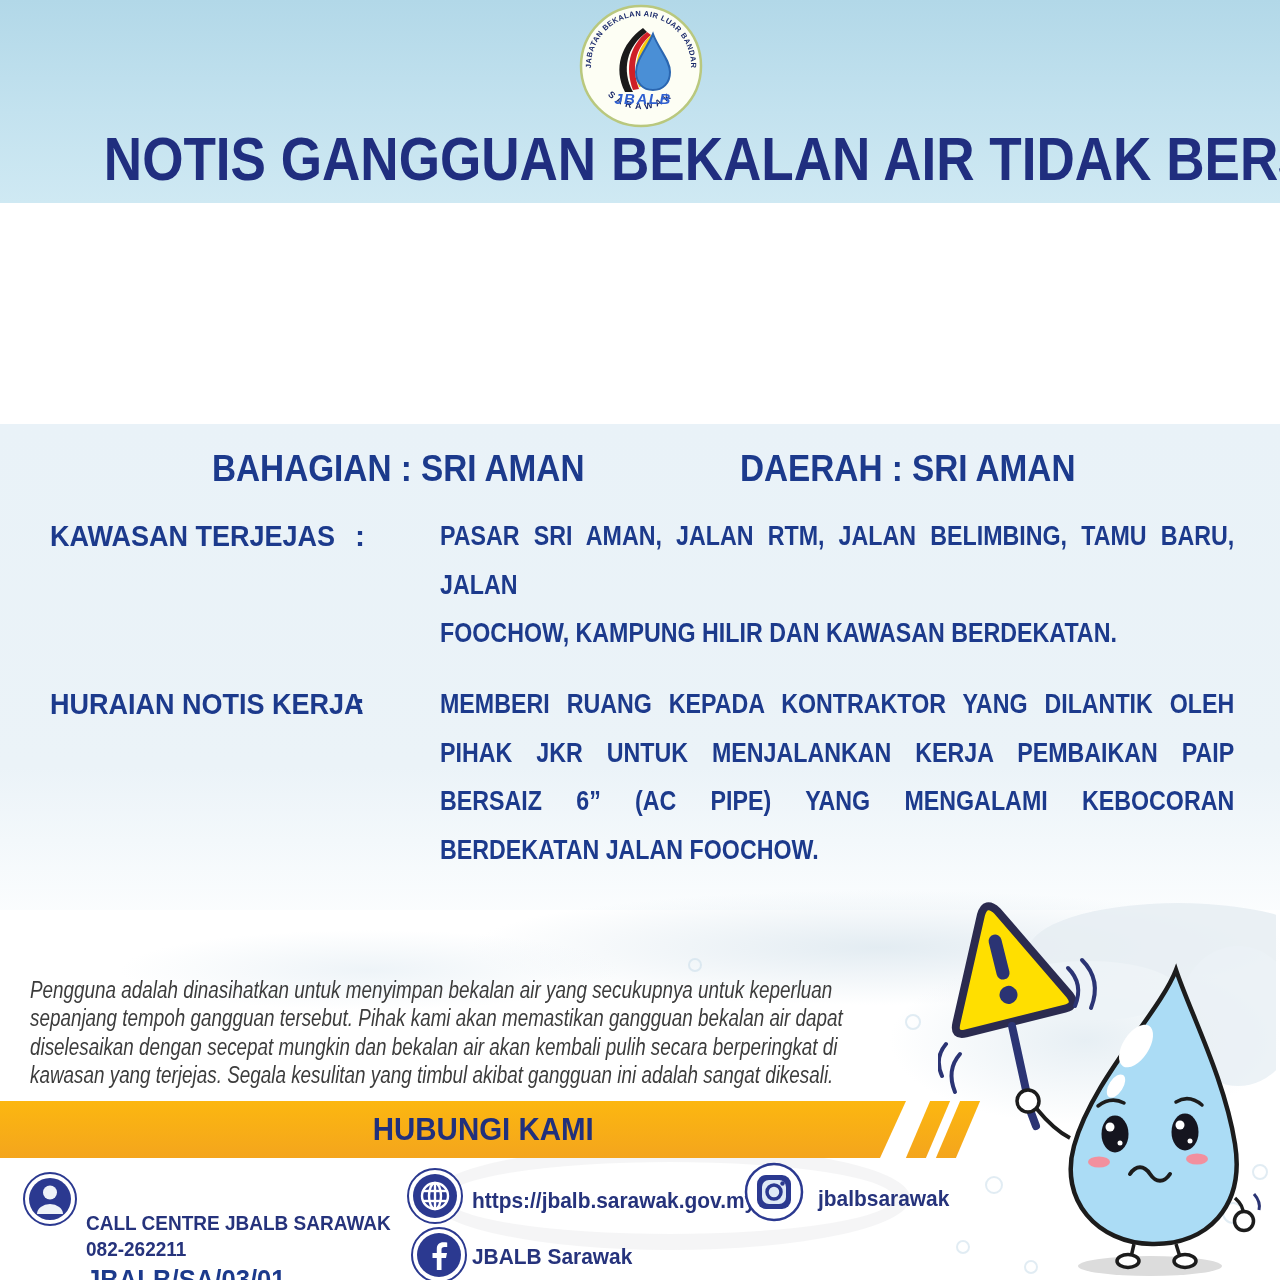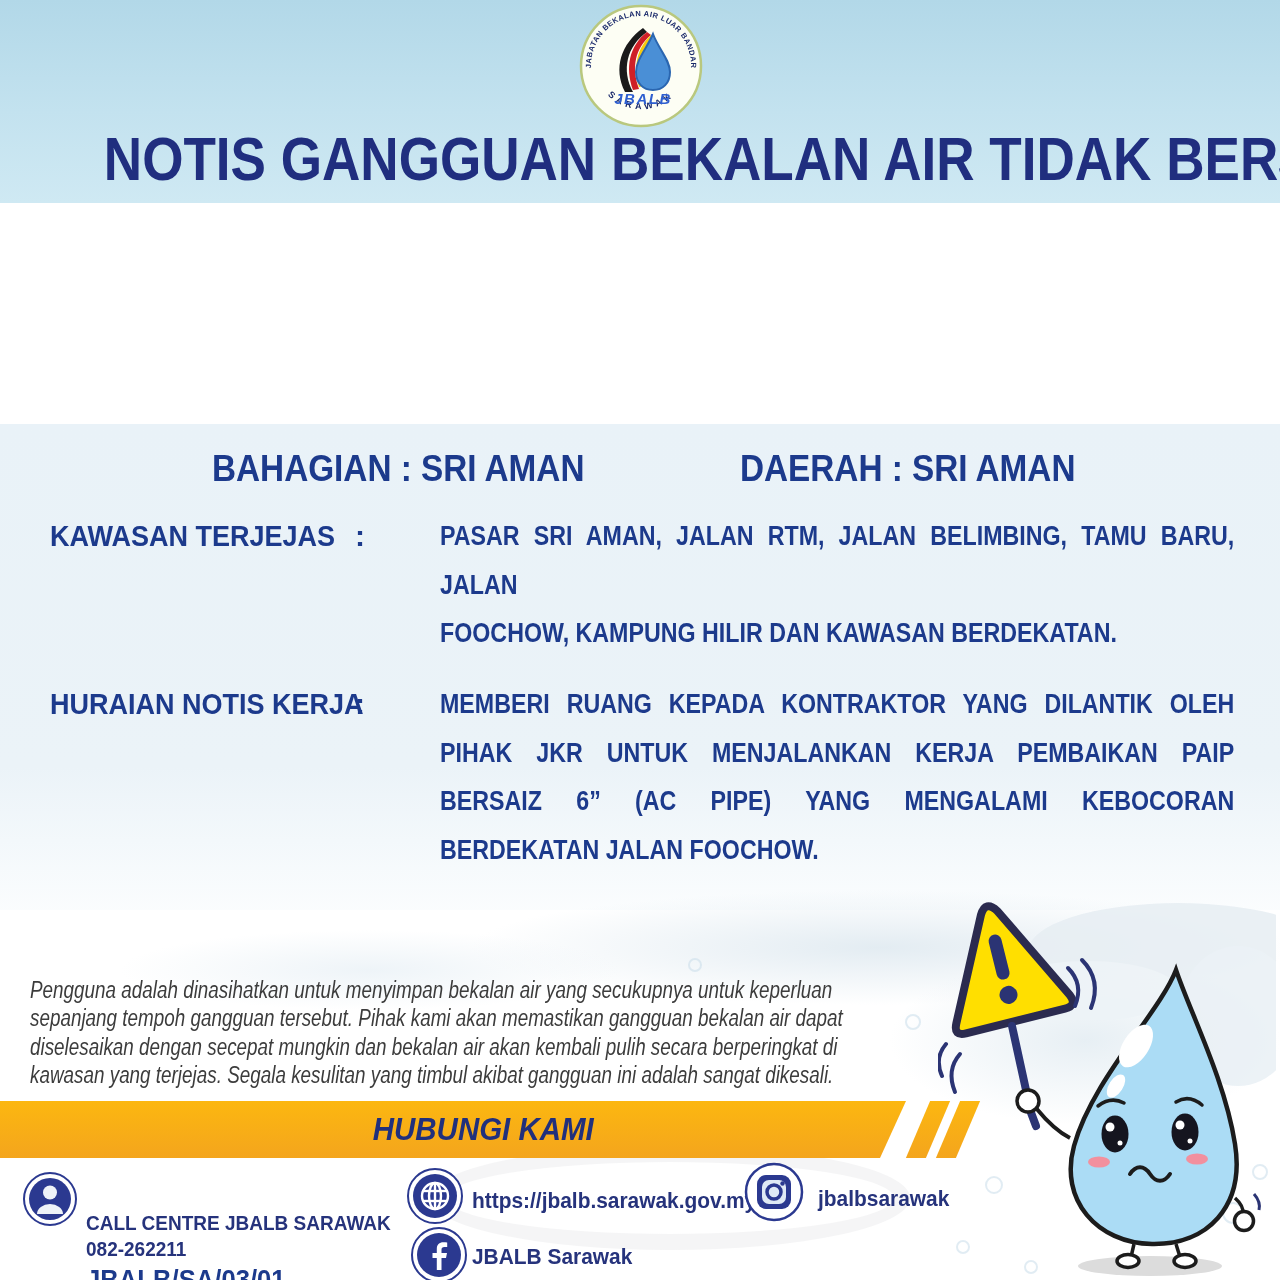--- a/index.html
+++ b/index.html
@@ -76,21 +76,21 @@
     transform:scaleX(0.77); transform-origin:left top;
     font-style:italic; font-size:24.5px; line-height:28.4px; color:#3c3c3c;
   }
   .advisory div { white-space:nowrap; }
   
   .hubungi {
     position:absolute; top:1101px; left:0; width:906px; height:57px;
     background:linear-gradient(180deg,#fcb710 0%,#f4a51d 100%);
     clip-path:polygon(0 0,100% 0,calc(100% - 26px) 100%,0 100%);
     display:flex; align-items:center; justify-content:center;
-    padding-left:60px; box-sizing:border-box;font-style:italic;
+    padding-left:60px; box-sizing:border-box;
   }
   .hubungi span {
     font-size:31px; font-weight:bold; color:#21307c;
     transform:scaleX(0.95); white-space:nowrap;
   }
   .stripe {
     position:absolute; top:1101px; width:20px; height:57px;
     background:linear-gradient(180deg,#fcb710,#f4a51d); transform:skewX(-23deg);
   }
   .stripe.s1 { left:918px; } .stripe.s2 { left:948px; }

